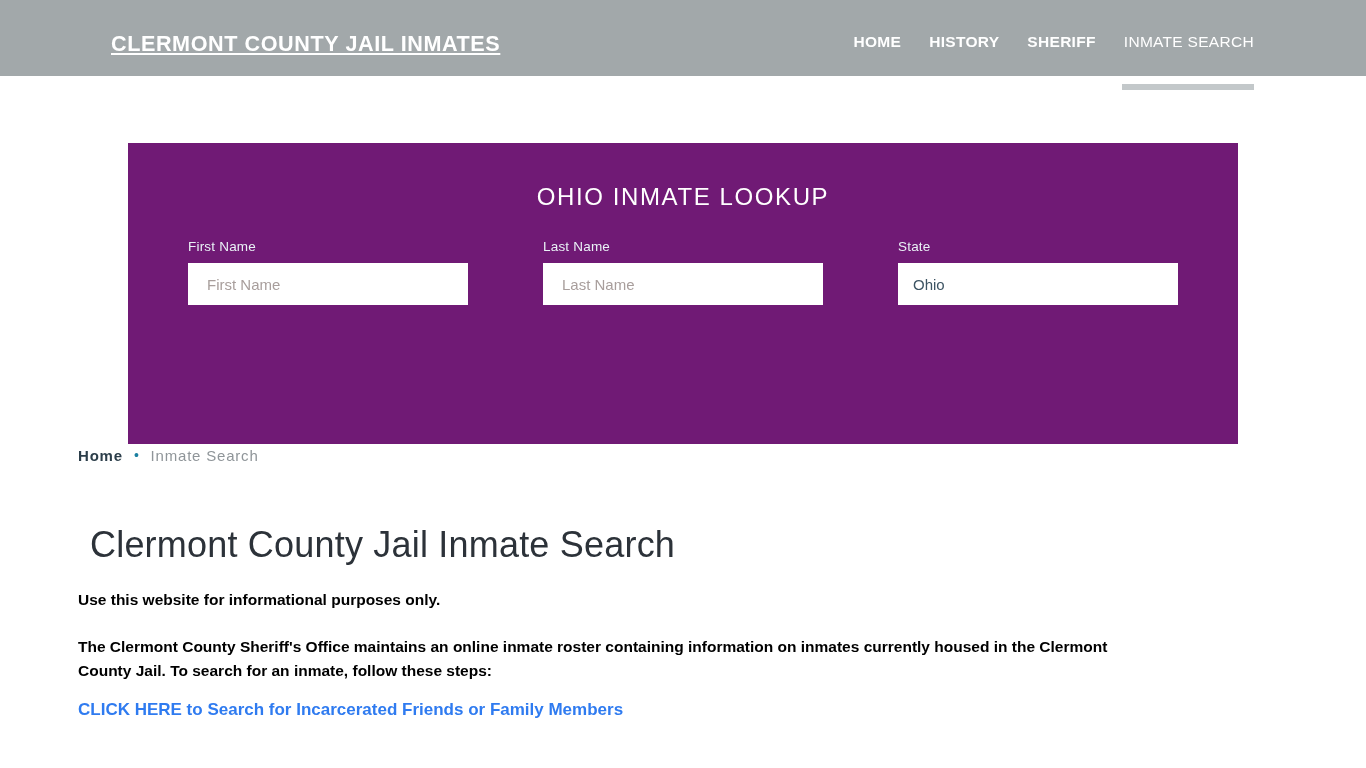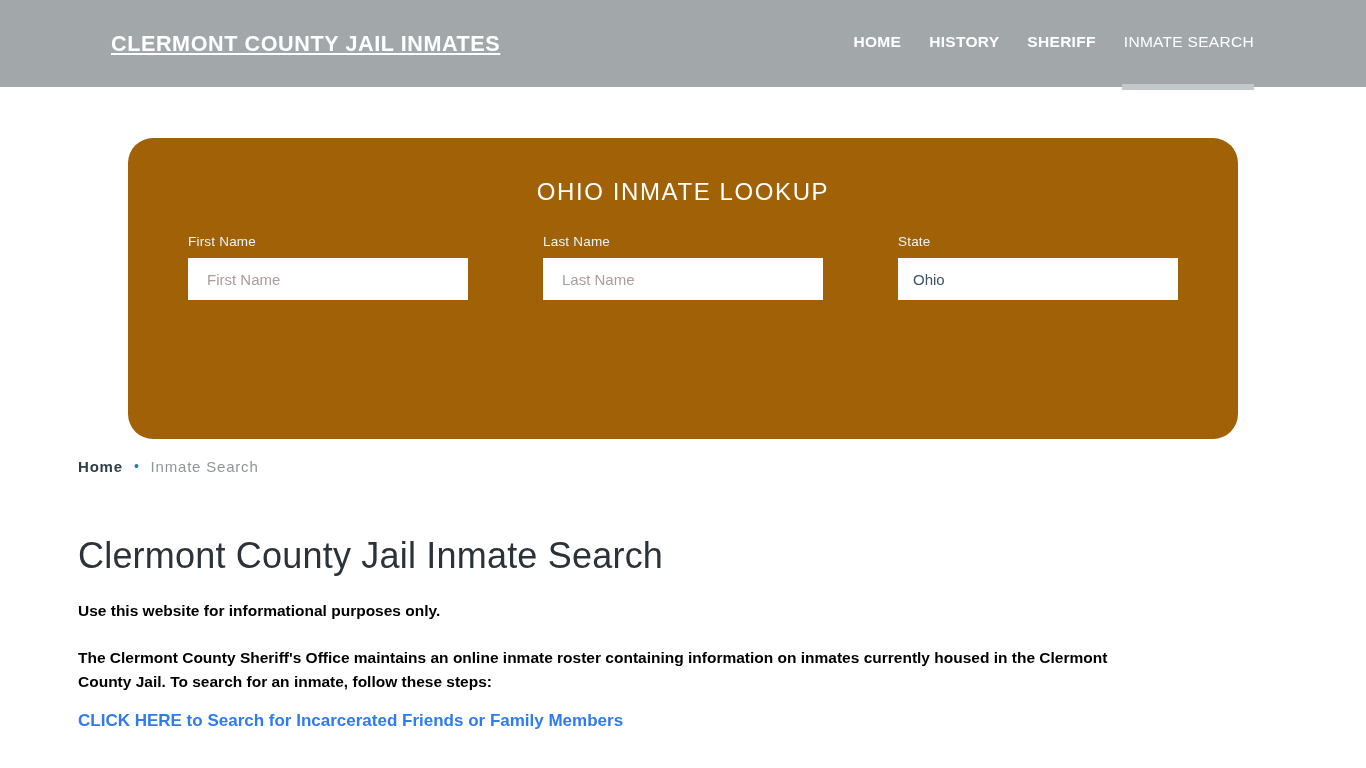--- a/index.html
+++ b/index.html
@@ -13,21 +13,21 @@
     height: 768px;
     overflow: hidden;
     background: #ffffff;
     font-family: "Liberation Sans", sans-serif;
     -webkit-font-smoothing: antialiased;
   }
 
   
   .site-header {
     position: relative;
-    height: 87px;
+    height: 76px;
     background: #a2a8aa;
     display: flex;
     align-items: center;
   }
   .brand {
     position: absolute;
     left: 111px;
     top: 31px;
     color: #ffffff;
     font-family: "Liberation Sans Narrow", "Liberation Sans", sans-serif;
@@ -72,25 +72,24 @@
   }
 
   
   .panel-wrap {
     position: relative;
     height: 371px;
   }
   .search-panel {
     position: absolute;
     left: 128px;
-    top: 51px;
+    top: 67px;
     width: 1110px;
     height: 301px;
-    background: #a16207;
-    border-radius: 25px;
+    background: #701a75;
   }
   .panel-title {
     text-align: center;
     color: #ffffff;
     font-family: "Liberation Sans Narrow", "Liberation Sans", sans-serif;
     font-size: 24px;
     font-weight: normal;
     letter-spacing: 1.6px;
     text-transform: uppercase;
     margin: 0;
@@ -188,21 +187,21 @@
     color: #1a7fa0;
     margin: 0 11px;
     font-size: 14px;
     position: relative;
     top: -1px;
   }
   .crumb-current {
     color: #8f9599;
   }
   .page-title {
-    margin: 56px 0 0 0;
+    margin: 56px 0 0 12px;
     font-family: "Liberation Sans Narrow", "Liberation Sans", sans-serif;
     font-weight: normal;
     font-size: 36px;
     color: #2c3239;
     letter-spacing: 0.2px;
     line-height: 1.1;
   }
   .body-text {
     margin: 23px 0 0 0;
     font-family: "Liberation Sans Narrow", "Liberation Sans", sans-serif;

